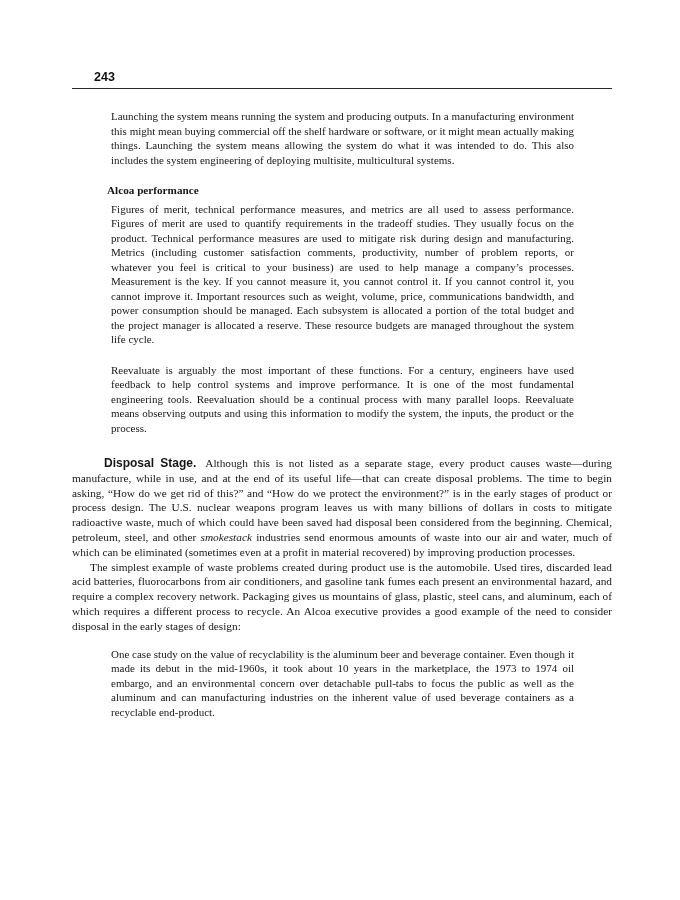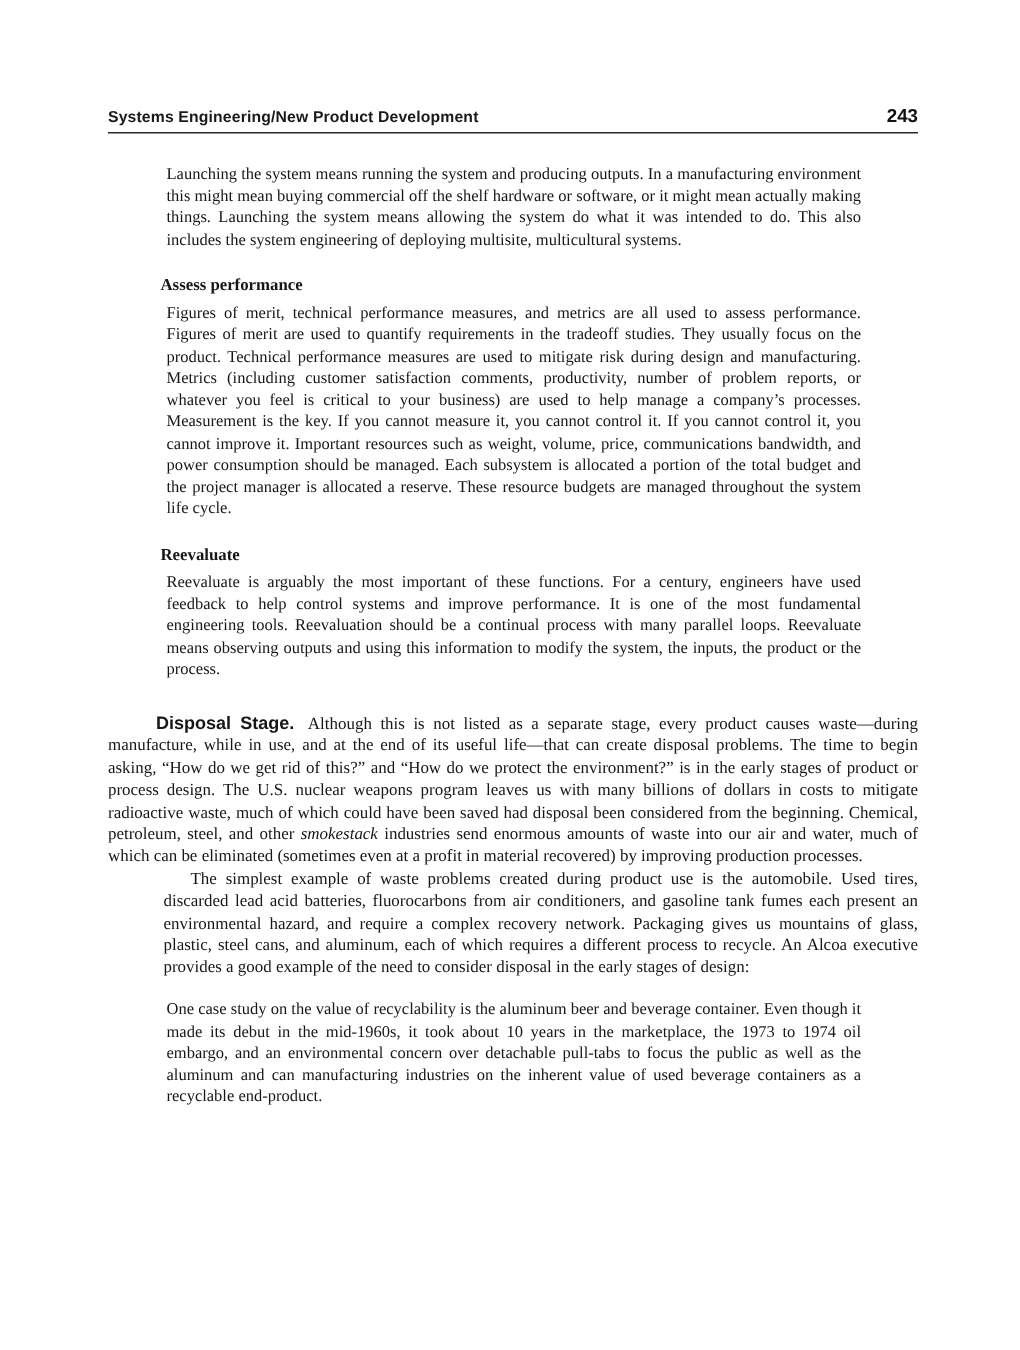--- a/index.html
+++ b/index.html
@@ -49,52 +49,50 @@
     text-align: left;
   }
   .indent-block p { margin: 4px; }
   .main-para {
     margin: 21px 0 0 0;
     font-size: 11.3px;
     line-height: 14.8px;
     text-align: justify;
   }
   .main-para.no-gap { margin-top: 0; }
-  .main-para.indent-first { text-indent: 18px; margin-left: 37px; }
+  .main-para.indent-first { text-indent: 18px; }
   .runin {
     font-family: "Liberation Sans", sans-serif;
     font-weight: bold;
     font-size: 12px;
     margin-right: 9px;
     padding-left: 32px;
   }
   .quote { margin-top: 13px; }
   em { }
 </style>
 </head>
 <body>
 
 <div class="page">
 
   <div class="header">
-    <span class="running-head">Systems Engineering/New Product Development</span>
     <span class="page-number">243</span>
   </div>
 
   <section class="indent-block">
     <p>Launching the system means running the system and producing outputs. In a manufacturing environment this might mean buying commercial off the shelf hardware or software, or it might mean actually making things. Launching the system means allowing the system do what it was intended to do. This also includes the system engineering of deploying multisite, multicultural systems.</p>
   </section>
 
   <section class="indent-block">
-    <h3>Assess performance</h3>
+    <h3>Alcoa performance</h3>
     <p>Figures of merit, technical performance measures, and metrics are all used to assess performance. Figures of merit are used to quantify requirements in the tradeoff studies. They usually focus on the product. Technical performance measures are used to mitigate risk during design and manufacturing. Metrics (including customer satisfaction comments, productivity, number of problem reports, or whatever you feel is critical to your business) are used to help manage a company’s processes. Measurement is the key. If you cannot measure it, you cannot control it. If you cannot control it, you cannot improve it. Important resources such as weight, volume, price, communications bandwidth, and power consumption should be managed. Each subsystem is allocated a portion of the total budget and the project manager is allocated a reserve. These resource budgets are managed throughout the system life cycle.</p>
   </section>
 
   <section class="indent-block">
-    <h3>Reevaluate</h3>
     <p>Reevaluate is arguably the most important of these functions. For a century, engineers have used feedback to help control systems and improve performance. It is one of the most fundamental engineering tools. Reevaluation should be a continual process with many parallel loops. Reevaluate means observing outputs and using this information to modify the system, the inputs, the product or the process.</p>
   </section>
 
   <p class="main-para"><span class="runin">Disposal Stage.</span><span>Although this is not listed as a separate stage, every product causes waste—during manufacture, while in use, and at the end of its useful life—that can create disposal problems. The time to begin asking, “How do we get rid of this?” and “How do we protect the environment?” is in the early stages of product or process design. The U.S. nuclear weapons program leaves us with many billions of dollars in costs to mitigate radioactive waste, much of which could have been saved had disposal been considered from the beginning. Chemical, petroleum, steel, and other </span><em>smokestack</em><span> industries send enormous amounts of waste into our air and water, much of which can be eliminated (sometimes even at a profit in material recovered) by improving production processes.</span></p>
 
   <p class="main-para no-gap indent-first">The simplest example of waste problems created during product use is the automobile. Used tires, discarded lead acid batteries, fluorocarbons from air conditioners, and gasoline tank fumes each present an environmental hazard, and require a complex recovery network. Packaging gives us mountains of glass, plastic, steel cans, and aluminum, each of which requires a different process to recycle. An Alcoa executive provides a good example of the need to consider disposal in the early stages of design:</p>
 
   <div class="indent-block quote">
     <p>One case study on the value of recyclability is the aluminum beer and beverage container. Even though it made its debut in the mid-1960s, it took about 10 years in the marketplace, the 1973 to 1974 oil embargo, and an environmental concern over detachable pull-tabs to focus the public as well as the aluminum and can manufacturing industries on the inherent value of used beverage containers as a recyclable end-product.</p>
   </div>

